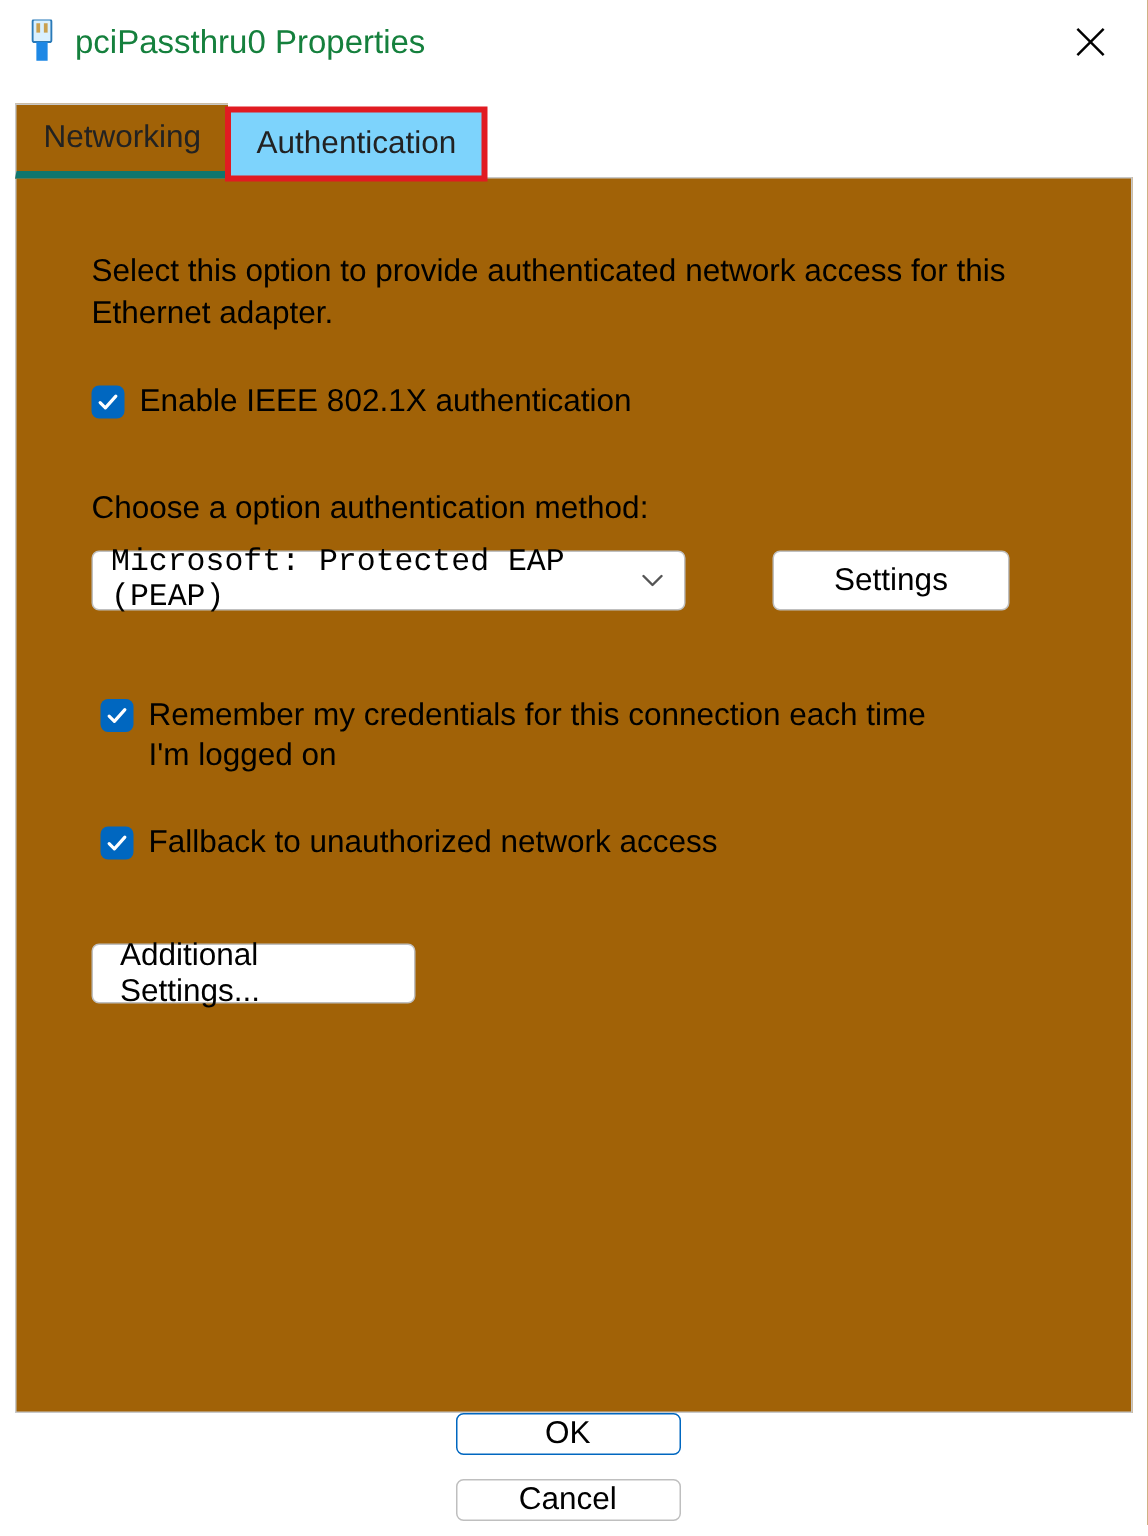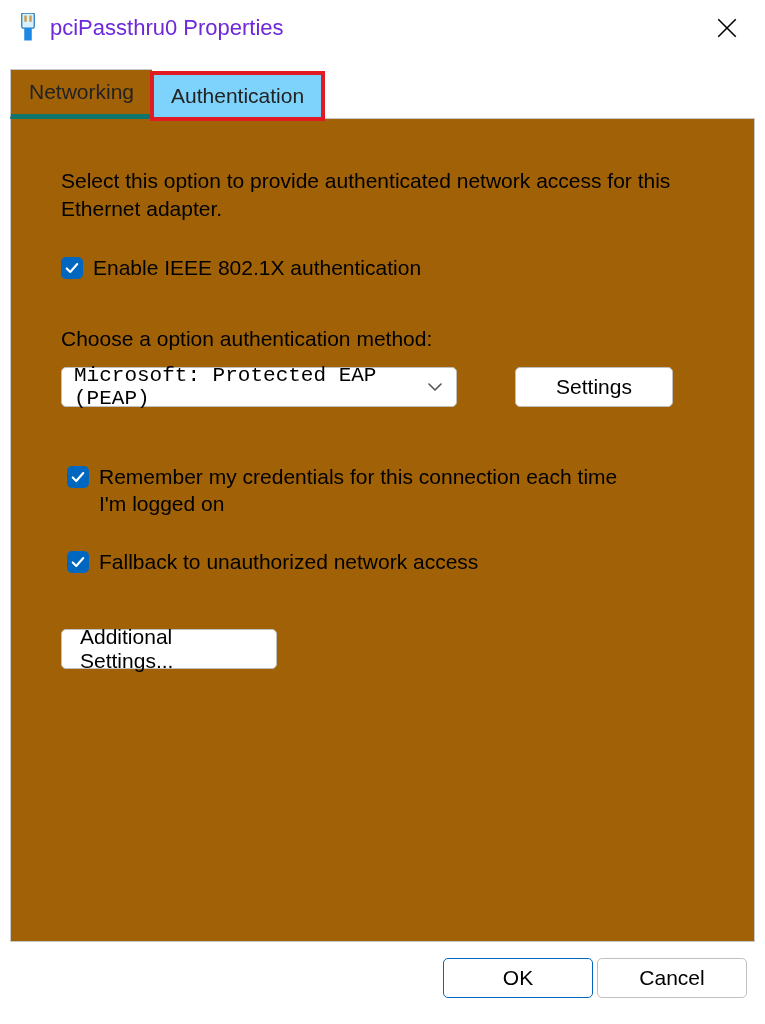--- a/index.html
+++ b/index.html
@@ -25,21 +25,21 @@
     .title-icon {
       width: 20px;
       height: 28px;
       margin-right: 12px;
       display: flex;
       align-items: center;
       justify-content: center;
     }
     .title-text {
       font-size: 22px;
-      color: #6d28d9;
+      color: #15803d;
       flex: 1;
     }
     .close-x {
       width: 44px;
       height: 44px;
       display: flex;
       align-items: center;
       justify-content: center;
       cursor: default;
     }
@@ -173,22 +173,23 @@
     }
     .btn.settings { width: 158px; padding: 0; }
     .btn.addl { width: 216px; padding: 0 18px; margin-top: 54px; }
     .indent-cb { padding-left: 6px; margin-bottom: 30px; max-width: 560px; }
     
     .footer {
       height: 72px;
       display: flex;
       justify-content: flex-end;
       align-items: center;
-      gap: 4px;
+      gap: 16px;
       padding-right: 8px;
+      flex-direction: column;
     }
     .fbtn {
       height: 40px;
       width: 150px;
       border: 1px solid #bfbfbf;
       border-radius: 5px;
       background: #fff;
       font-size: 21px;
       color: #000;
       display: flex;

